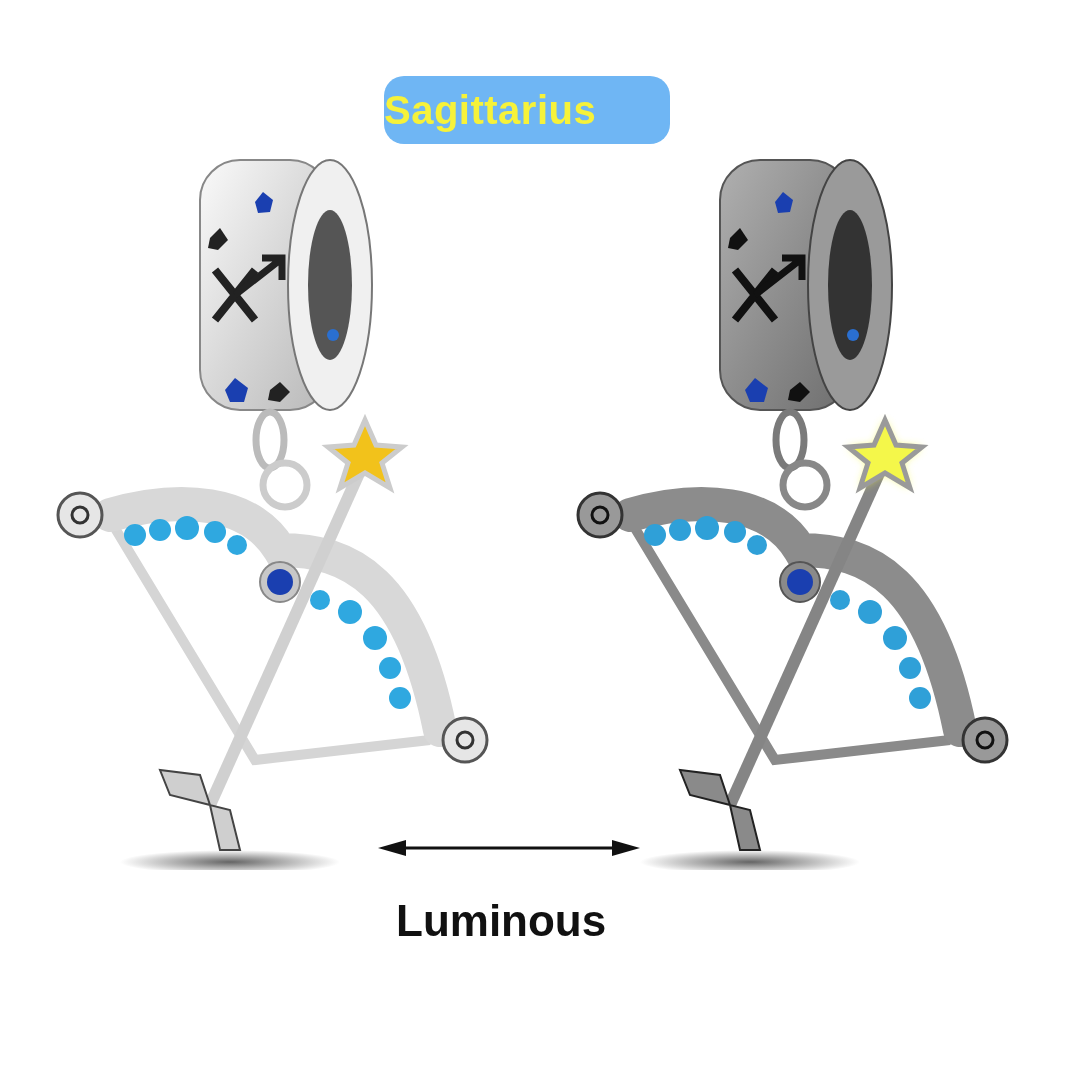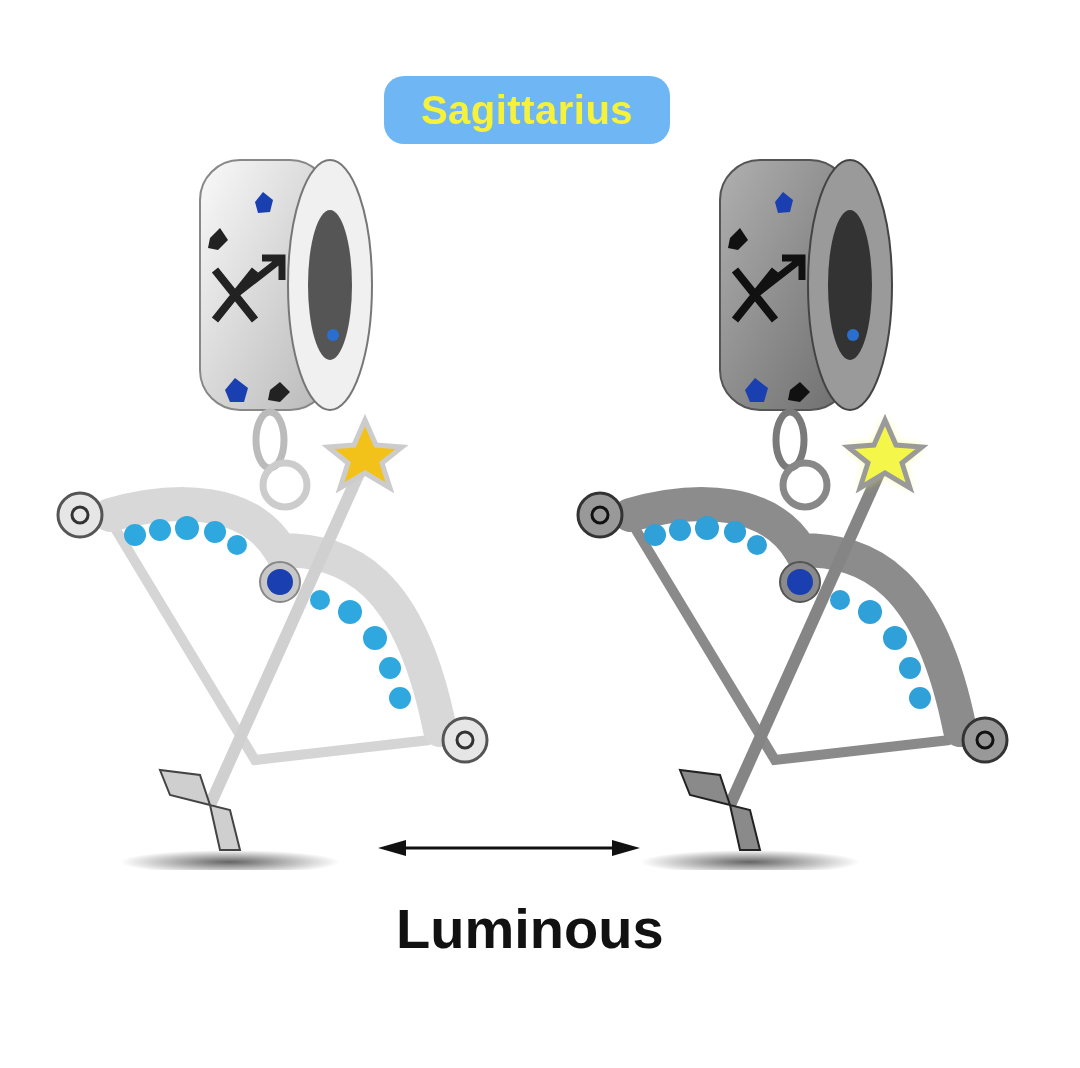--- a/index.html
+++ b/index.html
@@ -1,23 +1,23 @@
 <!DOCTYPE html>
 <html><head>
 <meta charset="utf-8">
 <style>
   html,body{margin:0;padding:0;background:#ffffff;}
   body{width:1080px;height:1068px;position:relative;overflow:hidden;font-family:"Liberation Sans",sans-serif;}
   .badge{position:absolute;left:384px;top:76px;width:286px;height:68px;border-radius:20px;background:#6fb6f4;
-    display:flex;align-items:center;justify-content:center;}
+    display:flex;align-items:center;justify-content:flex-start;}
   .badge span{color:#f6f23a;font-weight:bold;font-size:40px;letter-spacing:0.5px;}
   .charm{position:absolute;top:150px;width:500px;height:720px;}
   .charm svg{width:100%;height:100%;}
   .arrow{position:absolute;left:378px;top:838px;width:262px;height:20px;}
-  .label{position:absolute;left:396px;top:896px;font-size:56px;font-weight:bold;color:#111;}
+  .label{position:absolute;left:396px;top:896px;font-size:44px;font-weight:bold;color:#111;}
 </style>
 </head>
 <body>
 
 <div class="badge">
   <span>Sagittarius</span>
 </div>
 
 <div class="charm" style="left:30px;">
   <svg viewBox="0 0 500 720">

